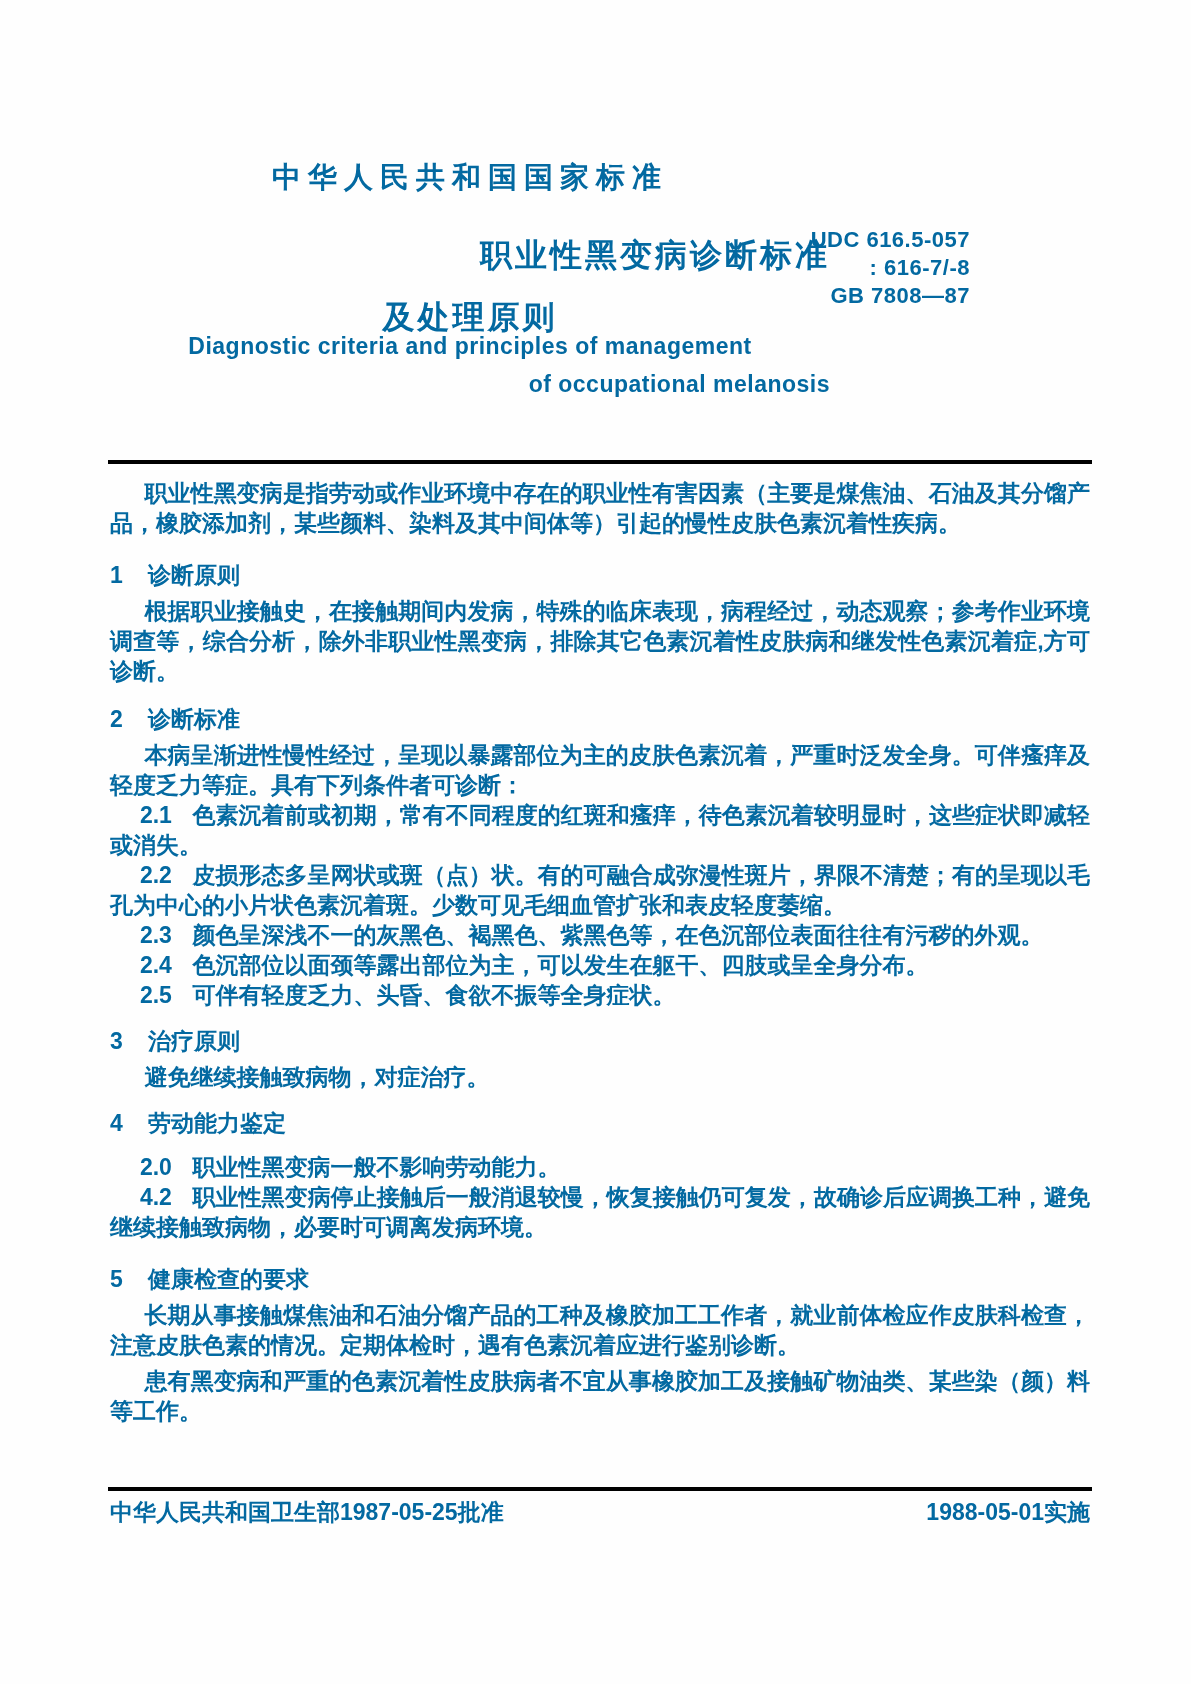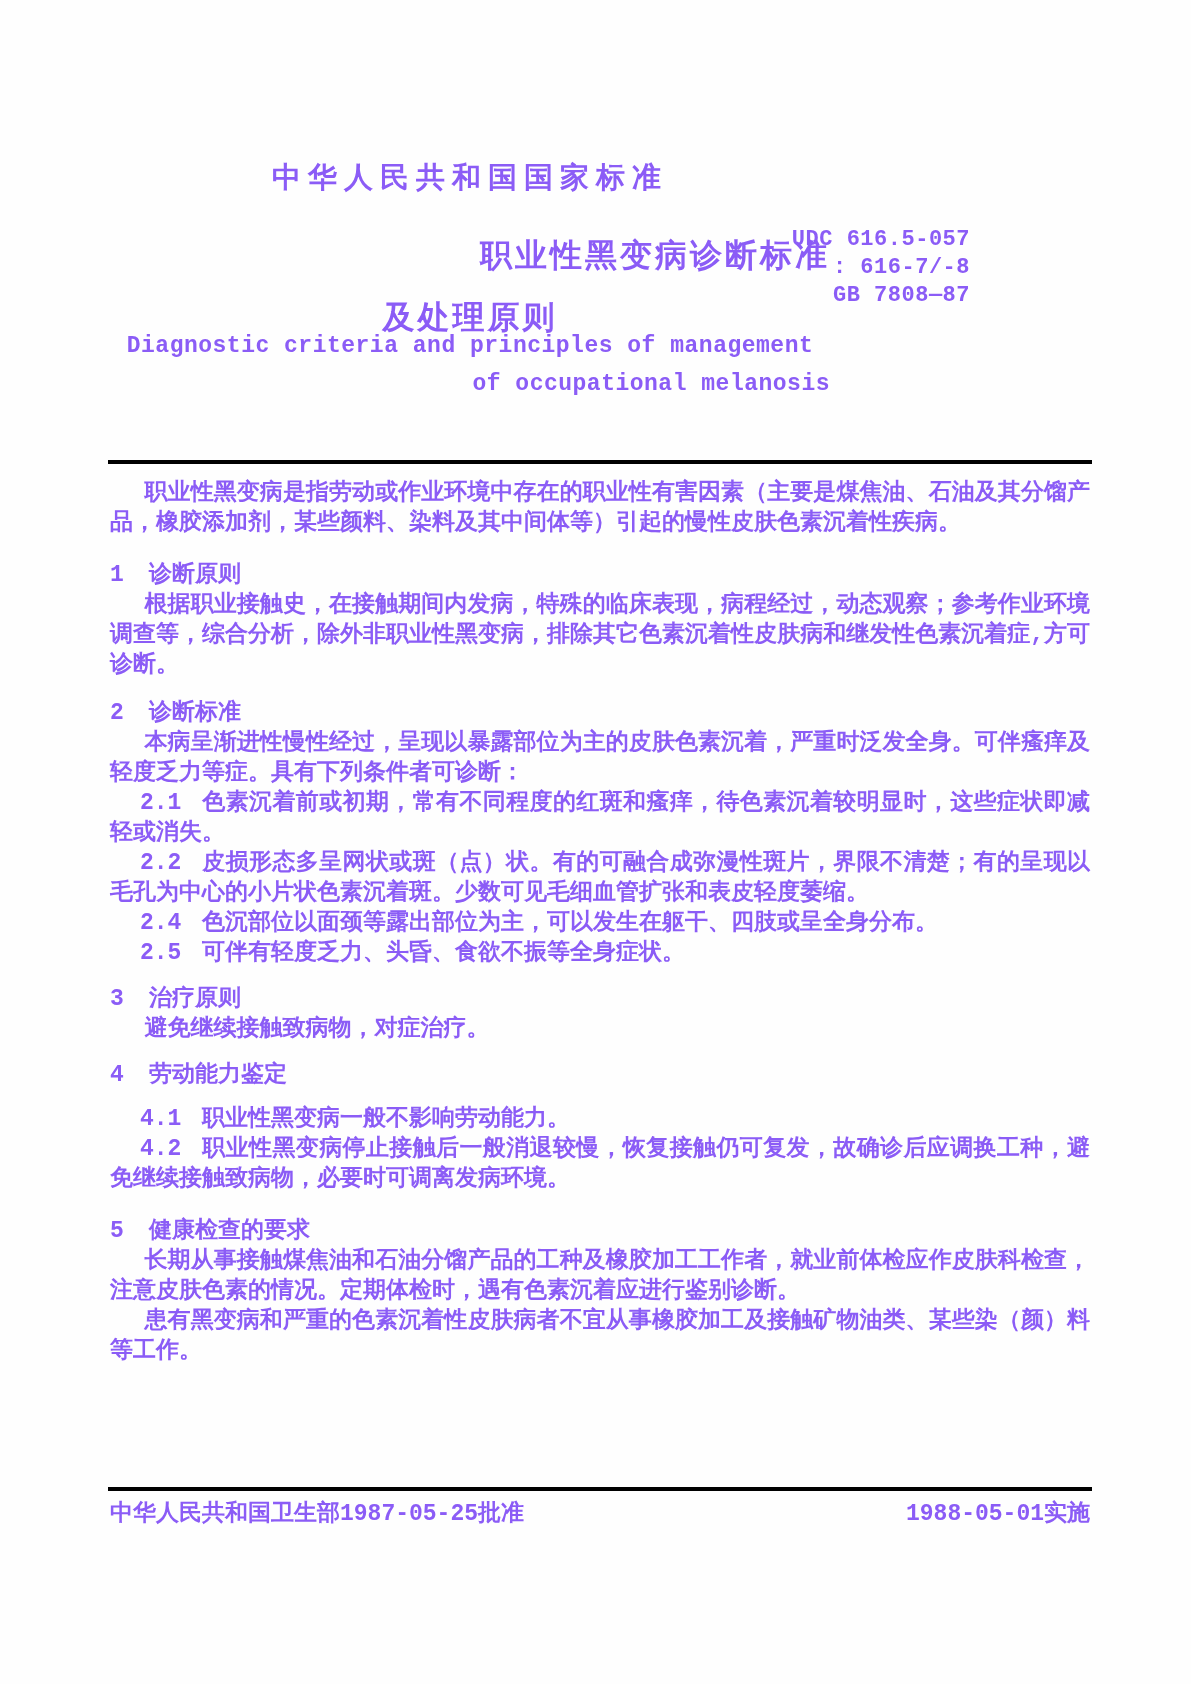--- a/index.html
+++ b/index.html
@@ -5,22 +5,22 @@
   html, body {
     margin: 0;
     padding: 0;
     background: #ffffff;
   }
   .page {
     position: relative;
     width: 1191px;
     height: 1684px;
     background: #fefefe;
-    color: #8b5cf6;
-    font-family: Liberation Mono, monospace;
+    color: #0369a1;
+    font-family: Liberation Sans, sans-serif;
     overflow: hidden;
   }
   
   .std-header {
     position: absolute;
     top: 158px;
     left: 110px;
     width: 720px;
     text-align: center;
     font-size: 29px;
@@ -120,21 +120,21 @@
     margin: 18px 0 0 0;
     font-size: 23px;
     font-weight: 700;
     line-height: 30px;
   }
   .sec-num {
     display: inline-block;
     margin-right: 1.1em;
   }
   .sec-body {
-    margin-top: 0;
+    margin-top: 6px;
   }
   .item {
     margin: 0;
     text-indent: 1.3em;
   }
   .item-num {
     margin-right: 0.9em;
   }
   .mt14 { margin-top: 14px; }
   .mt16 { margin-top: 16px; }
@@ -175,28 +175,29 @@
 
     <p class="para">职业性黑变病是指劳动或作业环境中存在的职业性有害因素（主要是煤焦油、石油及其分馏产品，橡胶添加剂，某些颜料、染料及其中间体等）引起的慢性皮肤色素沉着性疾病。</p>
 
     <h2 class="sec-heading mt22"><span class="sec-num">1</span><span>诊断原则</span></h2>
     <p class="para sec-body">根据职业接触史，在接触期间内发病，特殊的临床表现，病程经过，动态观察；参考作业环境调查等，综合分析，除外非职业性黑变病，排除其它色素沉着性皮肤病和继发性色素沉着症,方可诊断。</p>
 
     <h2 class="sec-heading"><span class="sec-num">2</span><span>诊断标准</span></h2>
     <p class="para sec-body">本病呈渐进性慢性经过，呈现以暴露部位为主的皮肤色素沉着，严重时泛发全身。可伴瘙痒及轻度乏力等症。具有下列条件者可诊断：</p>
     <p class="item"><span class="item-num">2.1</span><span>色素沉着前或初期，常有不同程度的红斑和瘙痒，待色素沉着较明显时，这些症状即减轻或消失。</span></p>
     <p class="item"><span class="item-num">2.2</span><span>皮损形态多呈网状或斑（点）状。有的可融合成弥漫性斑片，界限不清楚；有的呈现以毛孔为中心的小片状色素沉着斑。少数可见毛细血管扩张和表皮轻度萎缩。</span></p>
+    <p class="item"><span class="item-num">2.3</span><span>颜色呈深浅不一的灰黑色、褐黑色、紫黑色等，在色沉部位表面往往有污秽的外观。</span></p>
     <p class="item"><span class="item-num">2.4</span><span>色沉部位以面颈等露出部位为主，可以发生在躯干、四肢或呈全身分布。</span></p>
     <p class="item"><span class="item-num">2.5</span><span>可伴有轻度乏力、头昏、食欲不振等全身症状。</span></p>
 
     <h2 class="sec-heading mt16"><span class="sec-num">3</span><span>治疗原则</span></h2>
     <p class="para sec-body">避免继续接触致病物，对症治疗。</p>
 
     <h2 class="sec-heading mt16"><span class="sec-num">4</span><span>劳动能力鉴定</span></h2>
-    <p class="item mt14"><span class="item-num">4.1</span><span>职业性黑变病一般不影响劳动能力。</span></p>
+    <p class="item mt14"><span class="item-num">2.0</span><span>职业性黑变病一般不影响劳动能力。</span></p>
     <p class="item"><span class="item-num">4.2</span><span>职业性黑变病停止接触后一般消退较慢，恢复接触仍可复发，故确诊后应调换工种，避免继续接触致病物，必要时可调离发病环境。</span></p>
 
     <h2 class="sec-heading mt22"><span class="sec-num">5</span><span>健康检查的要求</span></h2>
     <p class="para sec-body">长期从事接触煤焦油和石油分馏产品的工种及橡胶加工工作者，就业前体检应作皮肤科检查，注意皮肤色素的情况。定期体检时，遇有色素沉着应进行鉴别诊断。</p>
 
     <p class="para sec-body">患有黑变病和严重的色素沉着性皮肤病者不宜从事橡胶加工及接触矿物油类、某些染（颜）料等工作。</p>
 
   </div>
 
   <div class="rule-bottom"></div>

